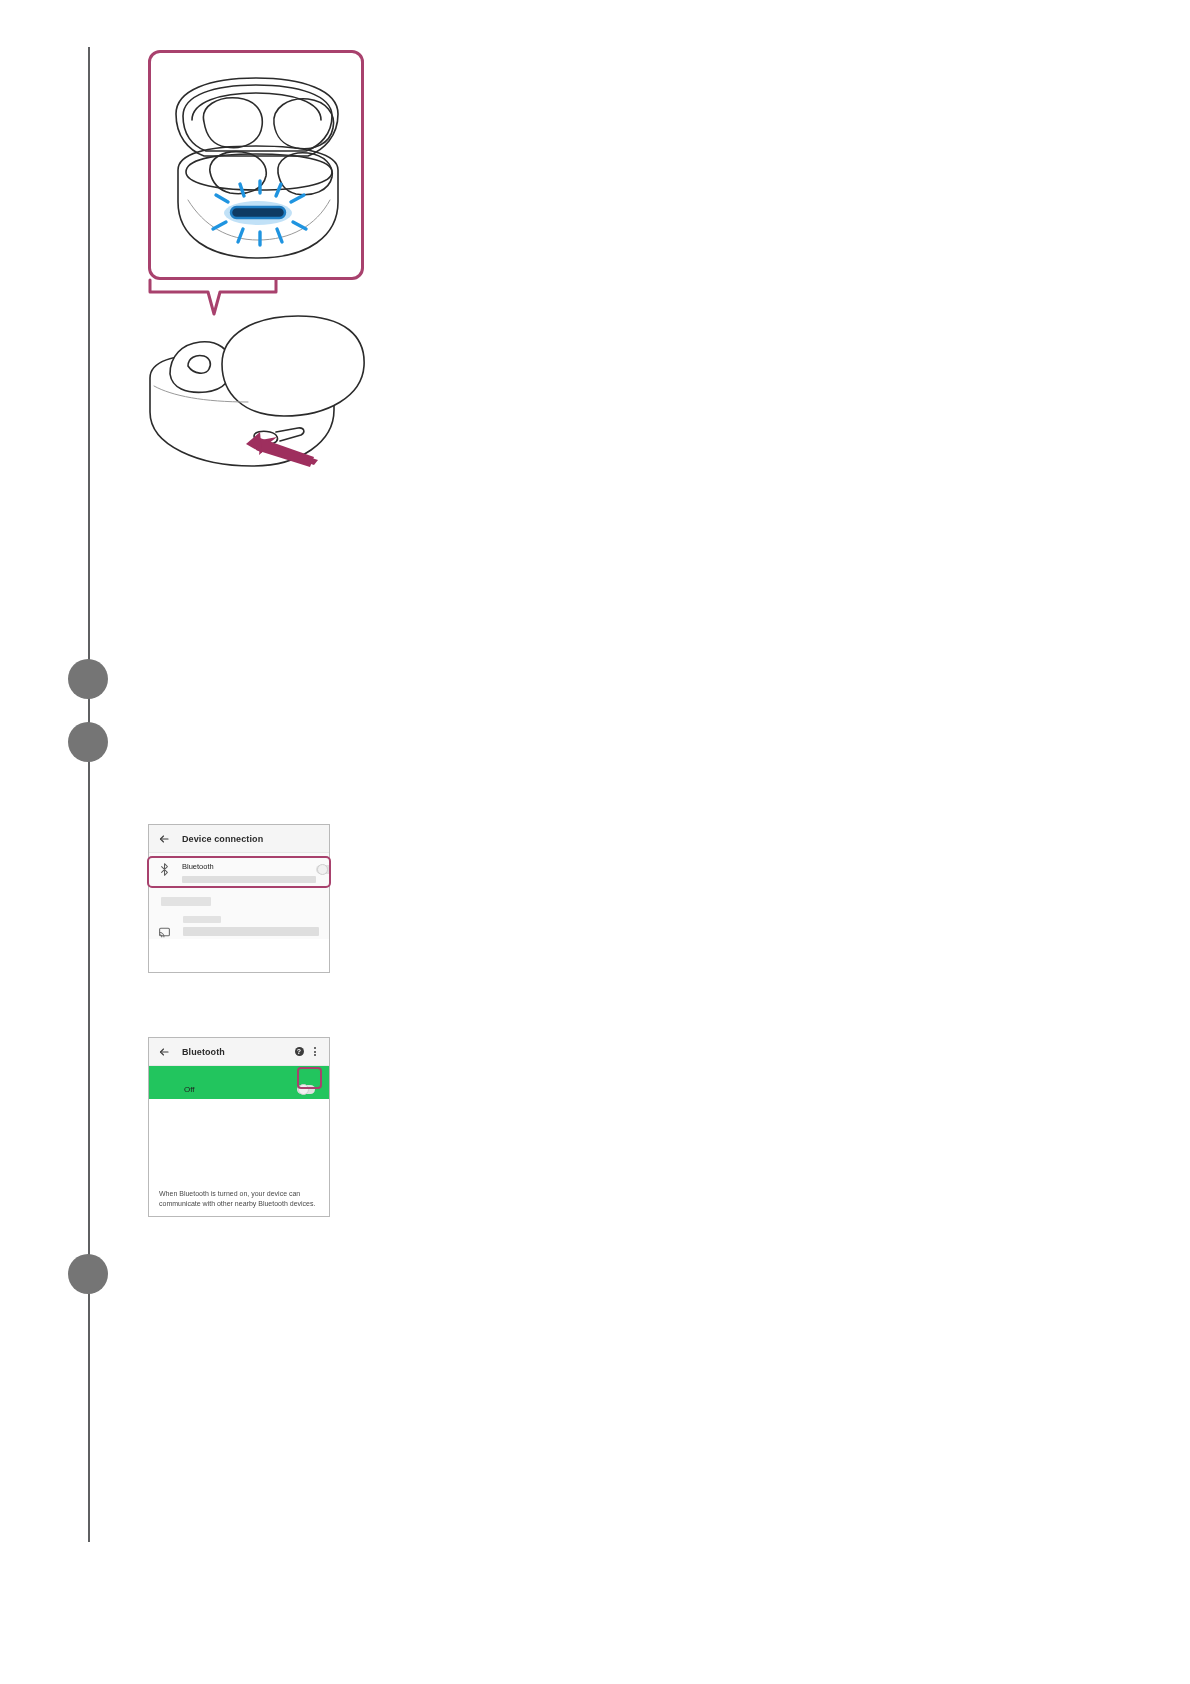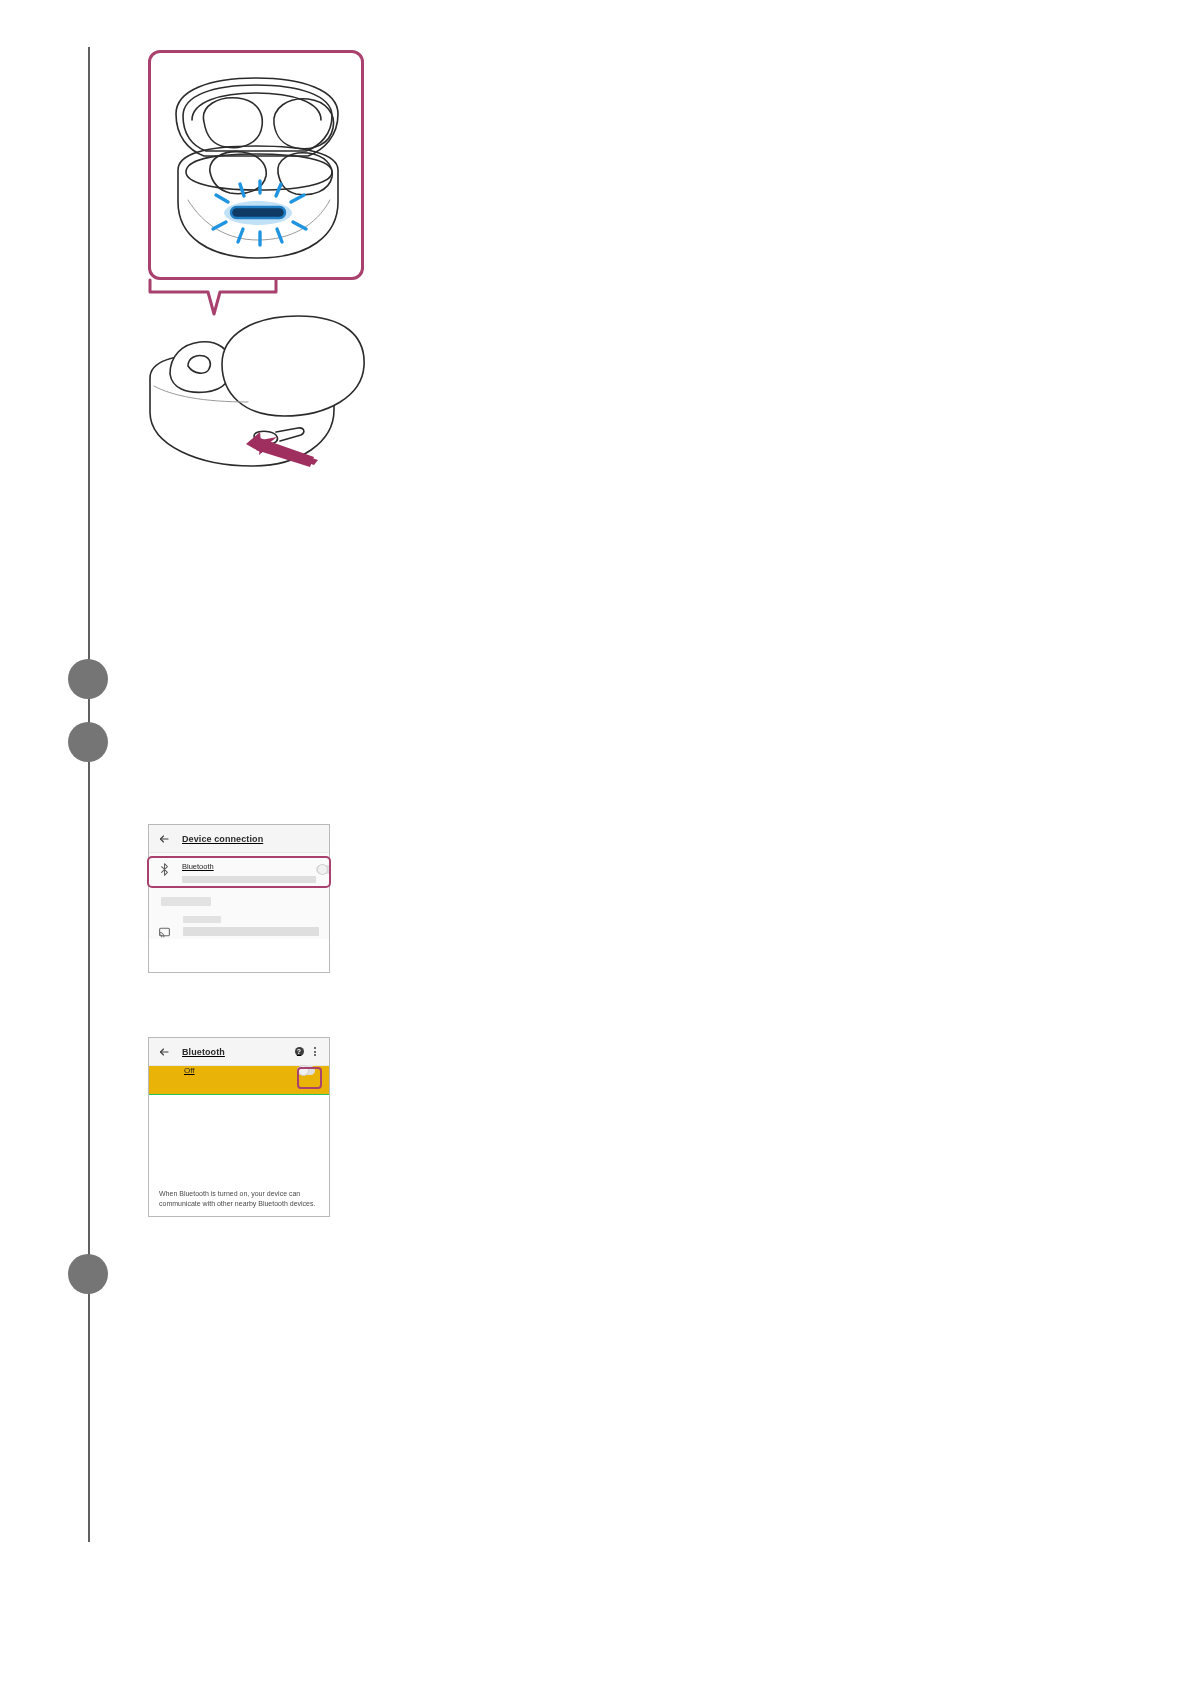--- a/index.html
+++ b/index.html
@@ -72,21 +72,20 @@
     height: 180px;
   }
 
   
   .phone-shot {
     position: absolute;
     background: #ffffff;
     border: 1px solid #b9b9b9;
     box-sizing: border-box;
     overflow: hidden;
-    text-decoration: underline;
   }
   .shot1 { left: 148px; top: 824px; width: 182px; height: 149px; }
   .shot2 { left: 148px; top: 1037px; width: 182px; height: 180px; }
 
   .appbar {
     height: 28px;
     background: #f5f5f5;
     display: flex;
     align-items: center;
     padding: 0 6px;
@@ -212,23 +211,23 @@
   }
   .cast-icon { width: 14px; height: 14px; flex: 0 0 14px; margin-top: 9px; }
   .cast-texts { margin-left: 11px; flex: 1 1 auto; padding-right: 10px; }
   .cast-b1 { width: 38px; height: 7px; background: #e2e2e2; border-radius: 1px; }
   .cast-b2 { width: 100%; height: 9px; background: #dedede; border-radius: 1px; margin-top: 4px; }
 
   
   .off-row {
     height: 28px;
     display: flex;
-    align-items: flex-start;
-    background: #eab308;
-    border-bottom: 1px solid #22c55e;
+    align-items: flex-end;
+    background: #22c55e;
+    border-bottom: 5px solid #22c55e;
   }
   .off-label {
     font-size: 8px;
     color: #1f1f1f;
     margin-left: 35px;
     flex: 1 1 auto;
   }
   .bt-desc {
     font-size: 7px;
     line-height: 9.5px;

